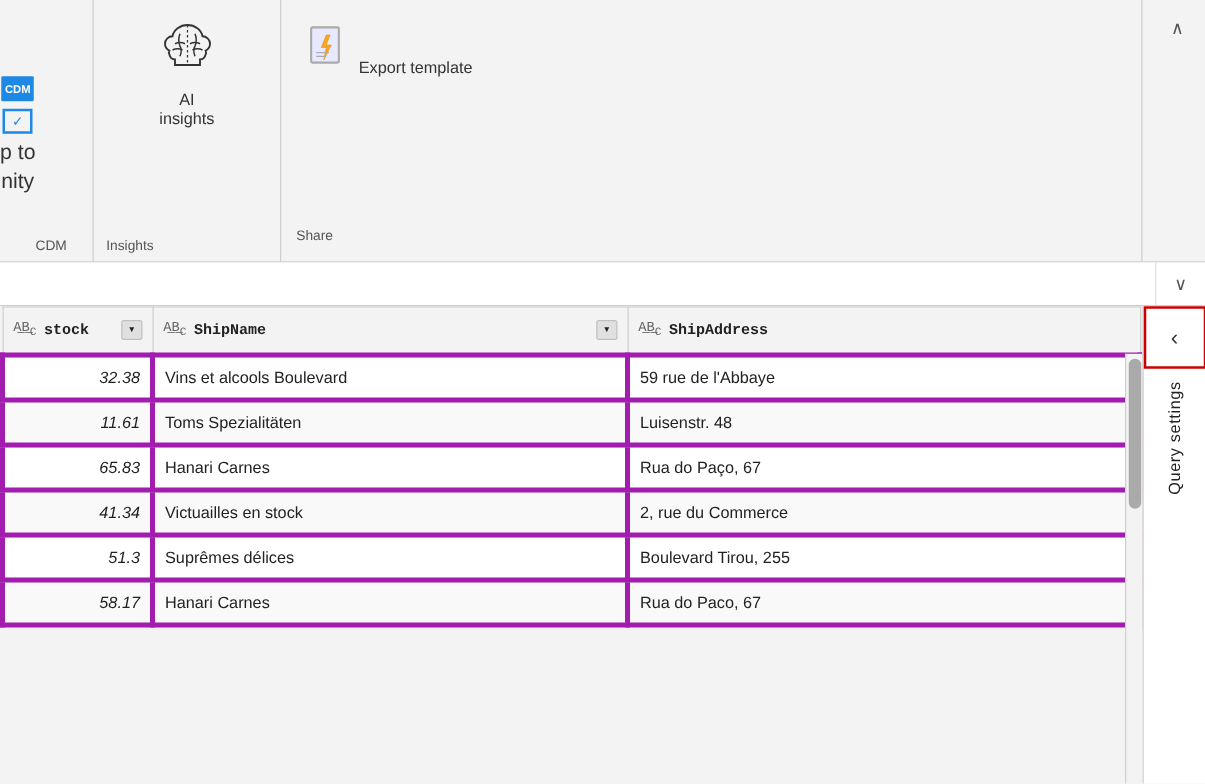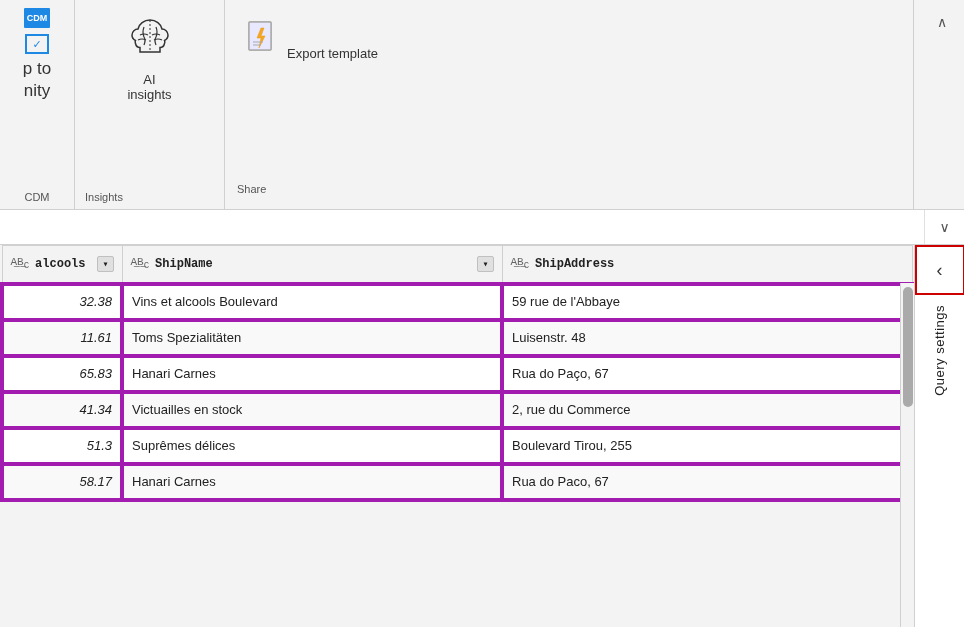--- a/index.html
+++ b/index.html
@@ -19,21 +19,21 @@
       display: flex;
       align-items: stretch;
       border-bottom: 1px solid #d0d0d0;
       position: relative;
     }
 
     .toolbar-left {
       width: 75px;
       border-right: 1px solid #d0d0d0;
       display: flex;
-      flex-direction: column;
+      flex-direction: row;
       align-items: center;
       justify-content: flex-start;
       padding-top: 8px;
     }
 
     .toolbar-cdm {
       display: flex;
       flex-direction: column;
       align-items: center;
       gap: 4px;
@@ -415,21 +415,21 @@
       <colgroup>
         <col class="col-freight">
         <col class="col-shipname">
         <col class="col-shipaddress">
       </colgroup>
       <thead>
         <tr>
           <th>
             <div class="col-header">
               <span style="font-size:11px; color:#666; font-weight:normal; margin-right:2px;">A͟B͟<sub style="font-size:9px">C</sub></span>
-              <span>alcools</span>
+              <span>stock</span>
               <span class="dropdown-arrow">▾</span>
             </div>
           </th>
           <th>
             <div class="col-header">
               <span style="font-size:11px; color:#666; font-weight:normal; margin-right:2px;">A͟B͟<sub style="font-size:9px">C</sub></span>
               <span>ShipName</span>
               <span class="dropdown-arrow">▾</span>
             </div>
           </th>

